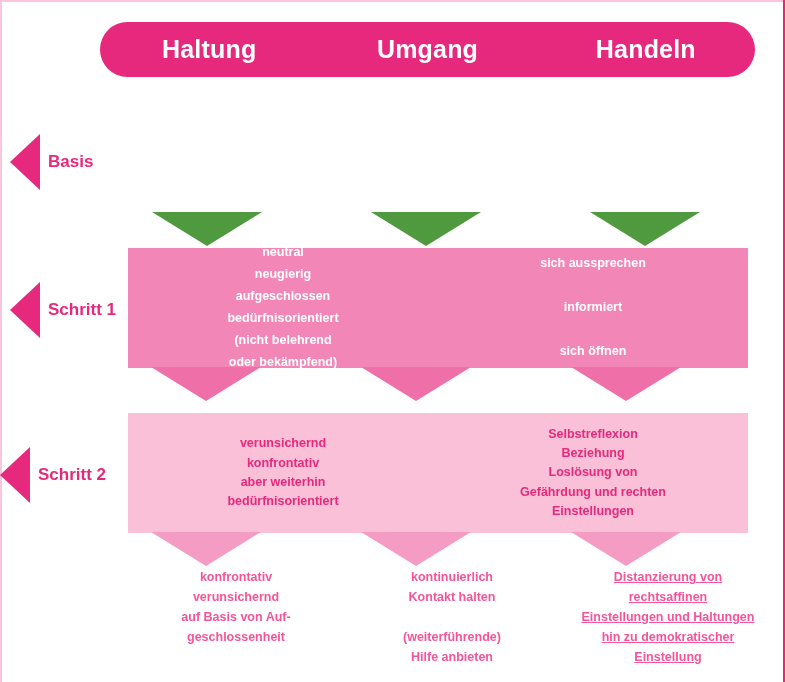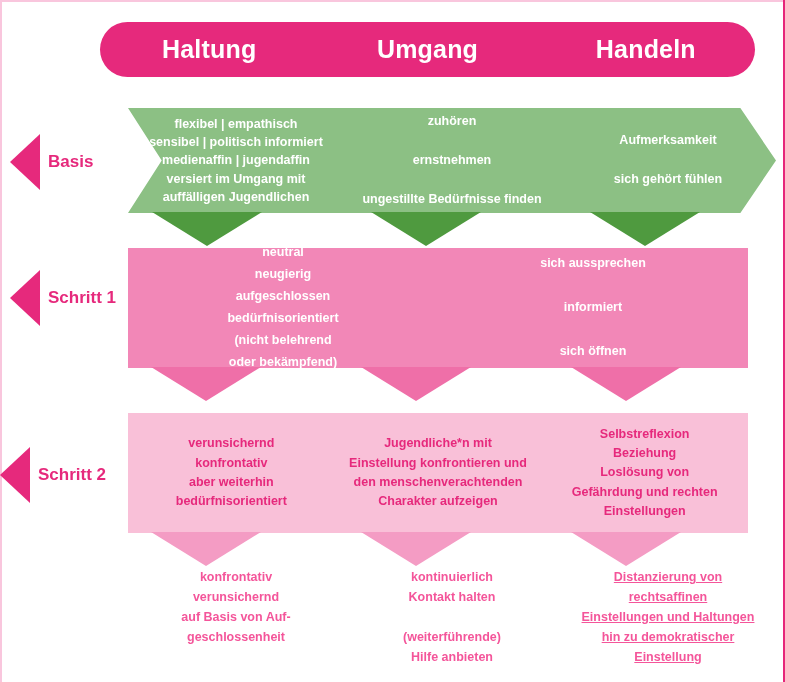--- a/index.html
+++ b/index.html
@@ -66,21 +66,21 @@
     margin-right: 8px;
   }
   .stage-label {
     color: #e6297c;
     font-size: 17px;
     font-weight: bold;
     white-space: nowrap;
   }
 
   .marker-basis    { left: 10px; top: 134px; }
-  .marker-schritt1 { left: 10px; top: 270px; }
+  .marker-schritt1 { left: 10px; top: 282px; }
   .marker-schritt2 { left: 0; top: 447px; }
 
   
   .band {
     position: absolute;
     left: 128px;
     width: 648px;
     display: flex;
   }
   .band-green {
@@ -189,35 +189,20 @@
   </div>
   <div class="stage-marker marker-schritt1">
     <span class="stage-arrow"></span>
     <span class="stage-label">Schritt 1</span>
   </div>
   <div class="stage-marker marker-schritt2">
     <span class="stage-arrow"></span>
     <span class="stage-label">Schritt 2</span>
   </div>
 
-  <div class="band band-green">
-    <div class="band-cell cell-0" style="white-space: pre-line;">flexibel | empathisch
-sensibel | politisch informiert
-medienaffin | jugendaffin
-versiert im Umgang mit
-auffälligen Jugendlichen</div>
-    <div class="band-cell cell-1" style="white-space: pre-line;">zuhören
-
-ernstnehmen
-
-ungestillte Bedürfnisse finden</div>
-    <div class="band-cell cell-2" style="white-space: pre-line;">Aufmerksamkeit
-
-sich gehört fühlen</div>
-  </div>
 
   <div class="chev chev-green" style="left:152px; top:212px;">
       <i></i>
     </div>
   <div class="chev chev-green" style="left:371px; top:212px;">
       <i></i>
     </div>
   <div class="chev chev-green" style="left:590px; top:212px;">
       <i></i>
     </div>
@@ -244,24 +229,20 @@
     </div>
   <div class="chev chev-pink1" style="left:571px; top:367px;">
       <i></i>
     </div>
 
   <div class="band band-pink2">
     <div class="band-cell cell-0" style="white-space: pre-line;">verunsichernd
 konfrontativ
 aber weiterhin
 bedürfnisorientiert</div>
-    <div class="band-cell cell-1" style="white-space: pre-line;">Jugendliche*n mit
-Einstellung konfrontieren und
-den menschenverachtenden
-Charakter aufzeigen</div>
     <div class="band-cell cell-2" style="white-space: pre-line;">Selbstreflexion
 Beziehung
 Loslösung von
 Gefährdung und rechten
 Einstellungen</div>
   </div>
 
   <div class="chev chev-pink2" style="left:151px; top:532px;">
       <i></i>
     </div>

